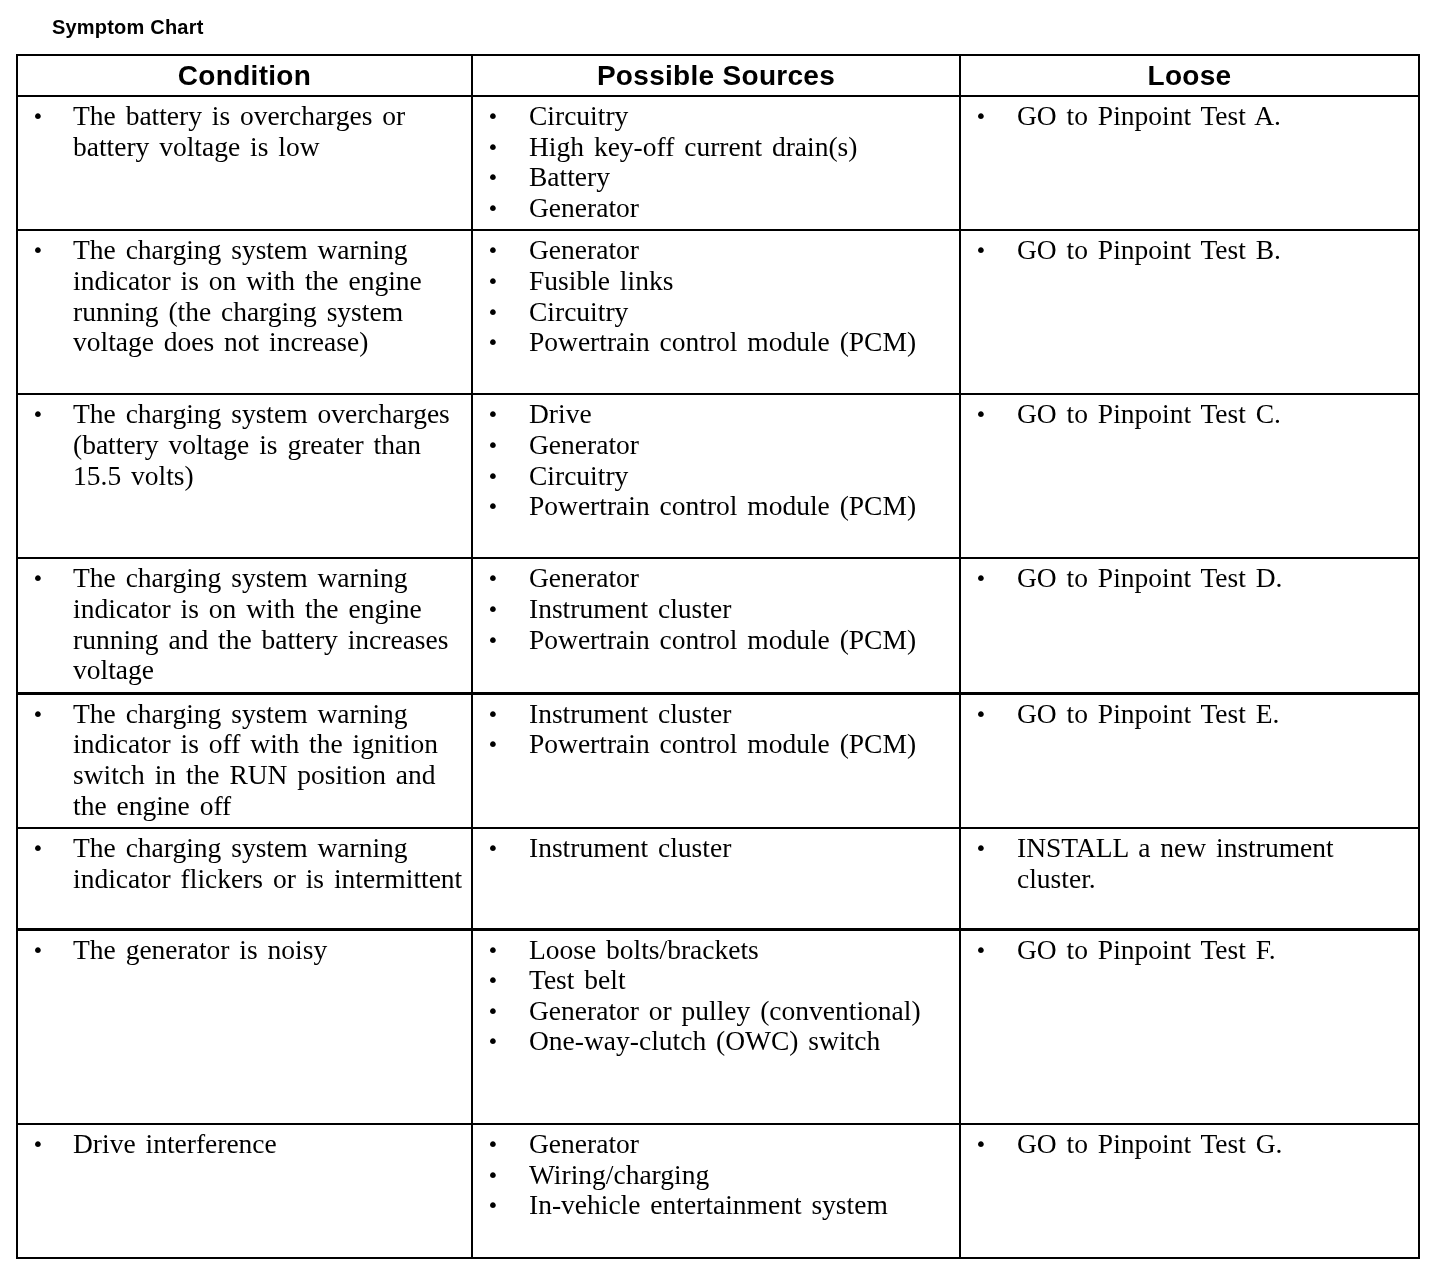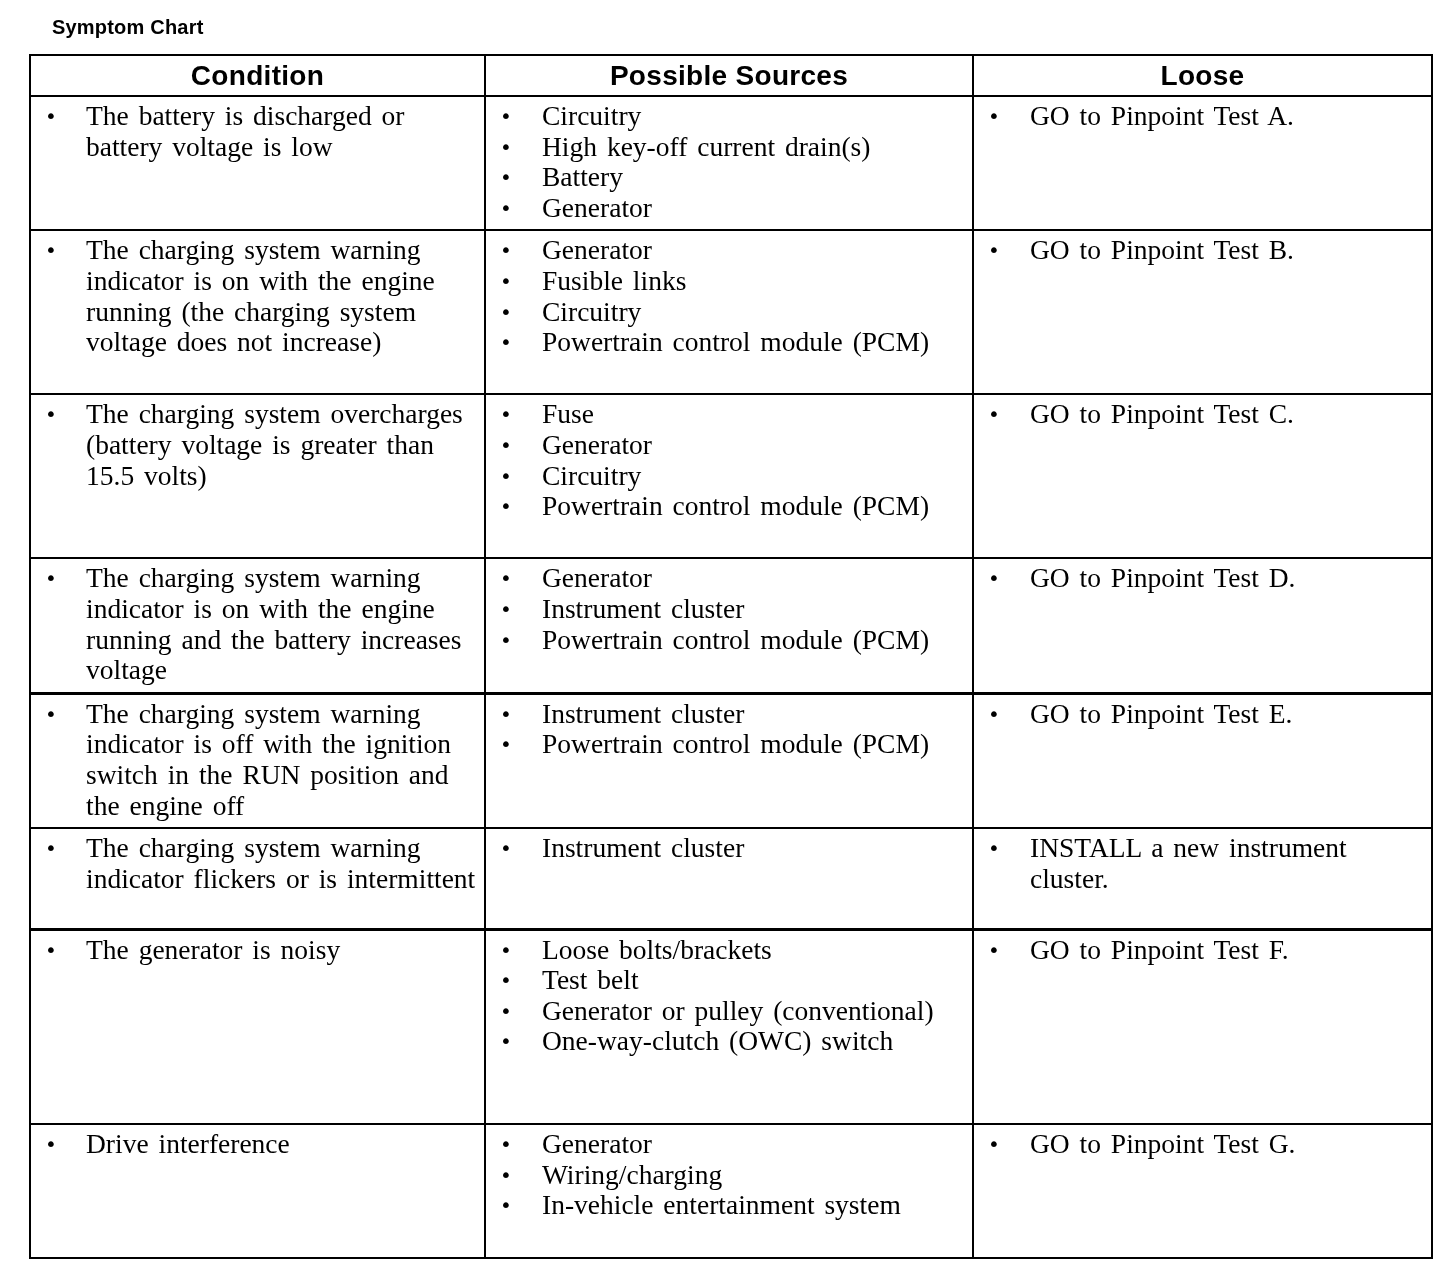--- a/index.html
+++ b/index.html
@@ -20,21 +20,21 @@
       top: 10px;
       font-family: "Liberation Sans", sans-serif;
       font-weight: bold;
       font-size: 20px;
       line-height: 34px;
       letter-spacing: 0.2px;
       margin-left: 36px;
     }
     table.symptom-table {
       position: absolute;
-      left: 29px;
+      left: 16px;
       top: 54px;
       width: 1402px;
       border-collapse: collapse;
       table-layout: fixed;
     }
     table.symptom-table col.c1 { width: 455px; }
     table.symptom-table col.c2 { width: 488px; }
     table.symptom-table col.c3 { width: 459px; }
     table.symptom-table th {
       border: 2px solid #000;
@@ -95,21 +95,21 @@
     <tr>
       <th>Condition</th>
       <th>Possible Sources</th>
       <th>Loose</th>
     </tr>
   </thead>
   <tbody id="table-body">
   <tr class="body-row" style="height: 134px;">
         <td class="cell-condition">
           <ul class="bullets">
-            <li><span class="bullet">•</span><span>The battery is discharged or battery voltage is low</span></li>
+            <li><span class="bullet">•</span><span>The battery is overcharges or battery voltage is low</span></li>
           </ul>
         </td>
         <td class="cell-sources">
           <ul class="bullets">
             <li><span class="bullet">•</span><span>Circuitry</span></li>
             <li><span class="bullet">•</span><span>High key-off current drain(s)</span></li>
             <li><span class="bullet">•</span><span>Battery</span></li>
             <li><span class="bullet">•</span><span>Generator</span></li>
           </ul>
         </td>
@@ -140,21 +140,21 @@
         </td>
       </tr>
       <tr class="body-row" style="height: 164px;">
         <td class="cell-condition">
           <ul class="bullets">
             <li><span class="bullet">•</span><span>The charging system overcharges (battery voltage is greater than 15.5 volts)</span></li>
           </ul>
         </td>
         <td class="cell-sources">
           <ul class="bullets">
-            <li><span class="bullet">•</span><span>Fuse</span></li>
+            <li><span class="bullet">•</span><span>Drive</span></li>
             <li><span class="bullet">•</span><span>Generator</span></li>
             <li><span class="bullet">•</span><span>Circuitry</span></li>
             <li><span class="bullet">•</span><span>Powertrain control module (PCM)</span></li>
           </ul>
         </td>
         <td class="cell-action">
           <ul class="bullets">
             <li><span class="bullet">•</span><span>GO to Pinpoint Test C.</span></li>
           </ul>
         </td>

